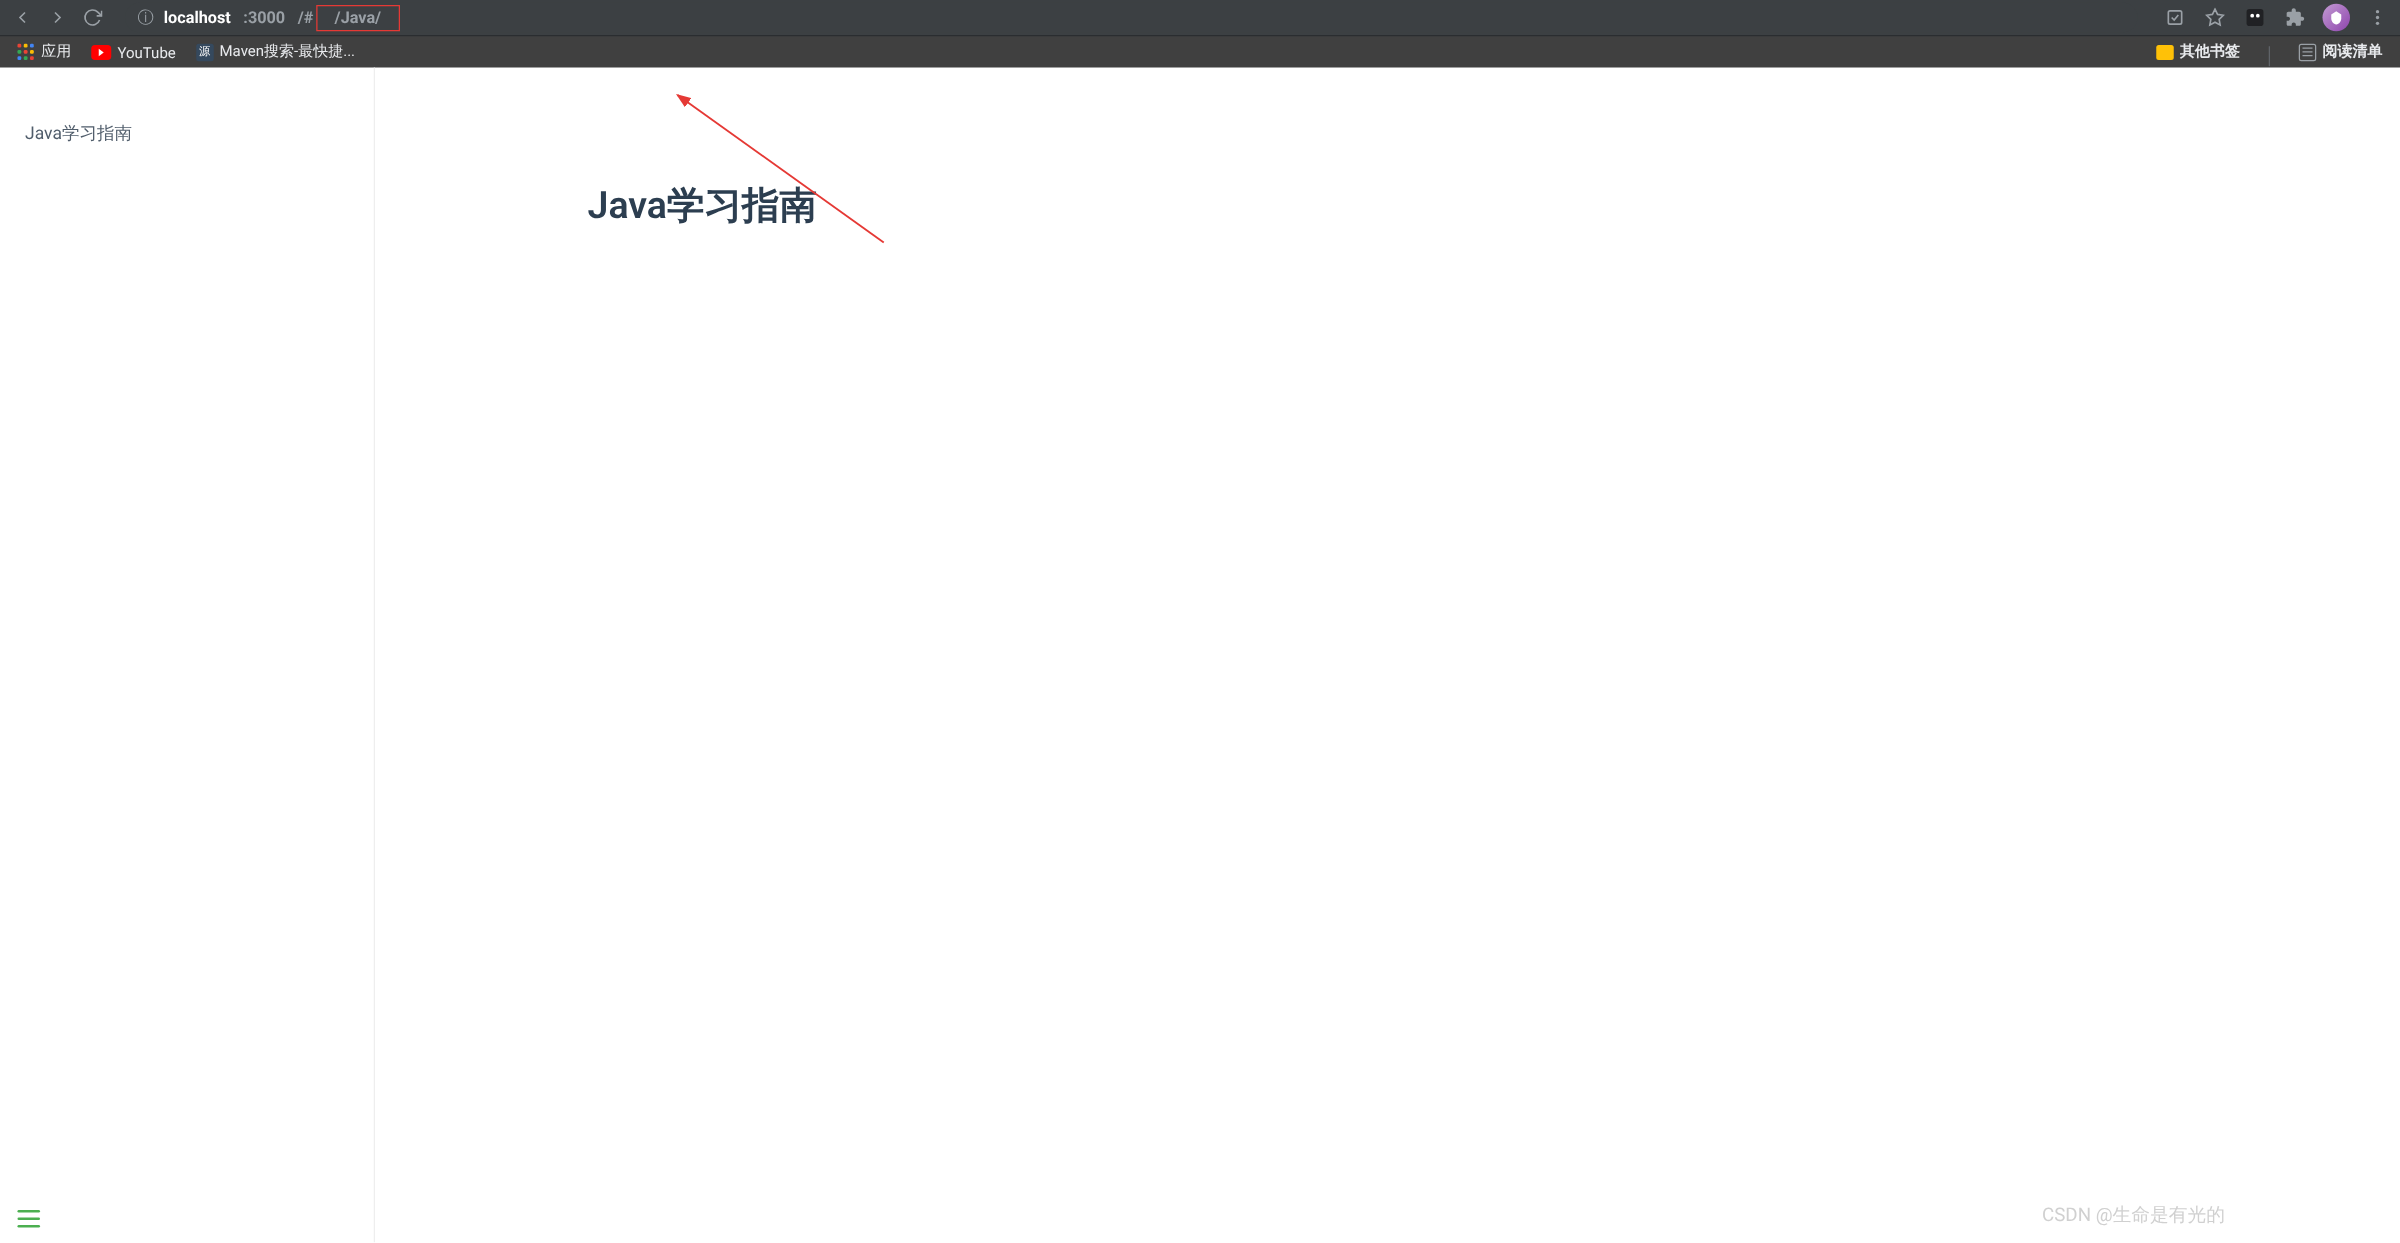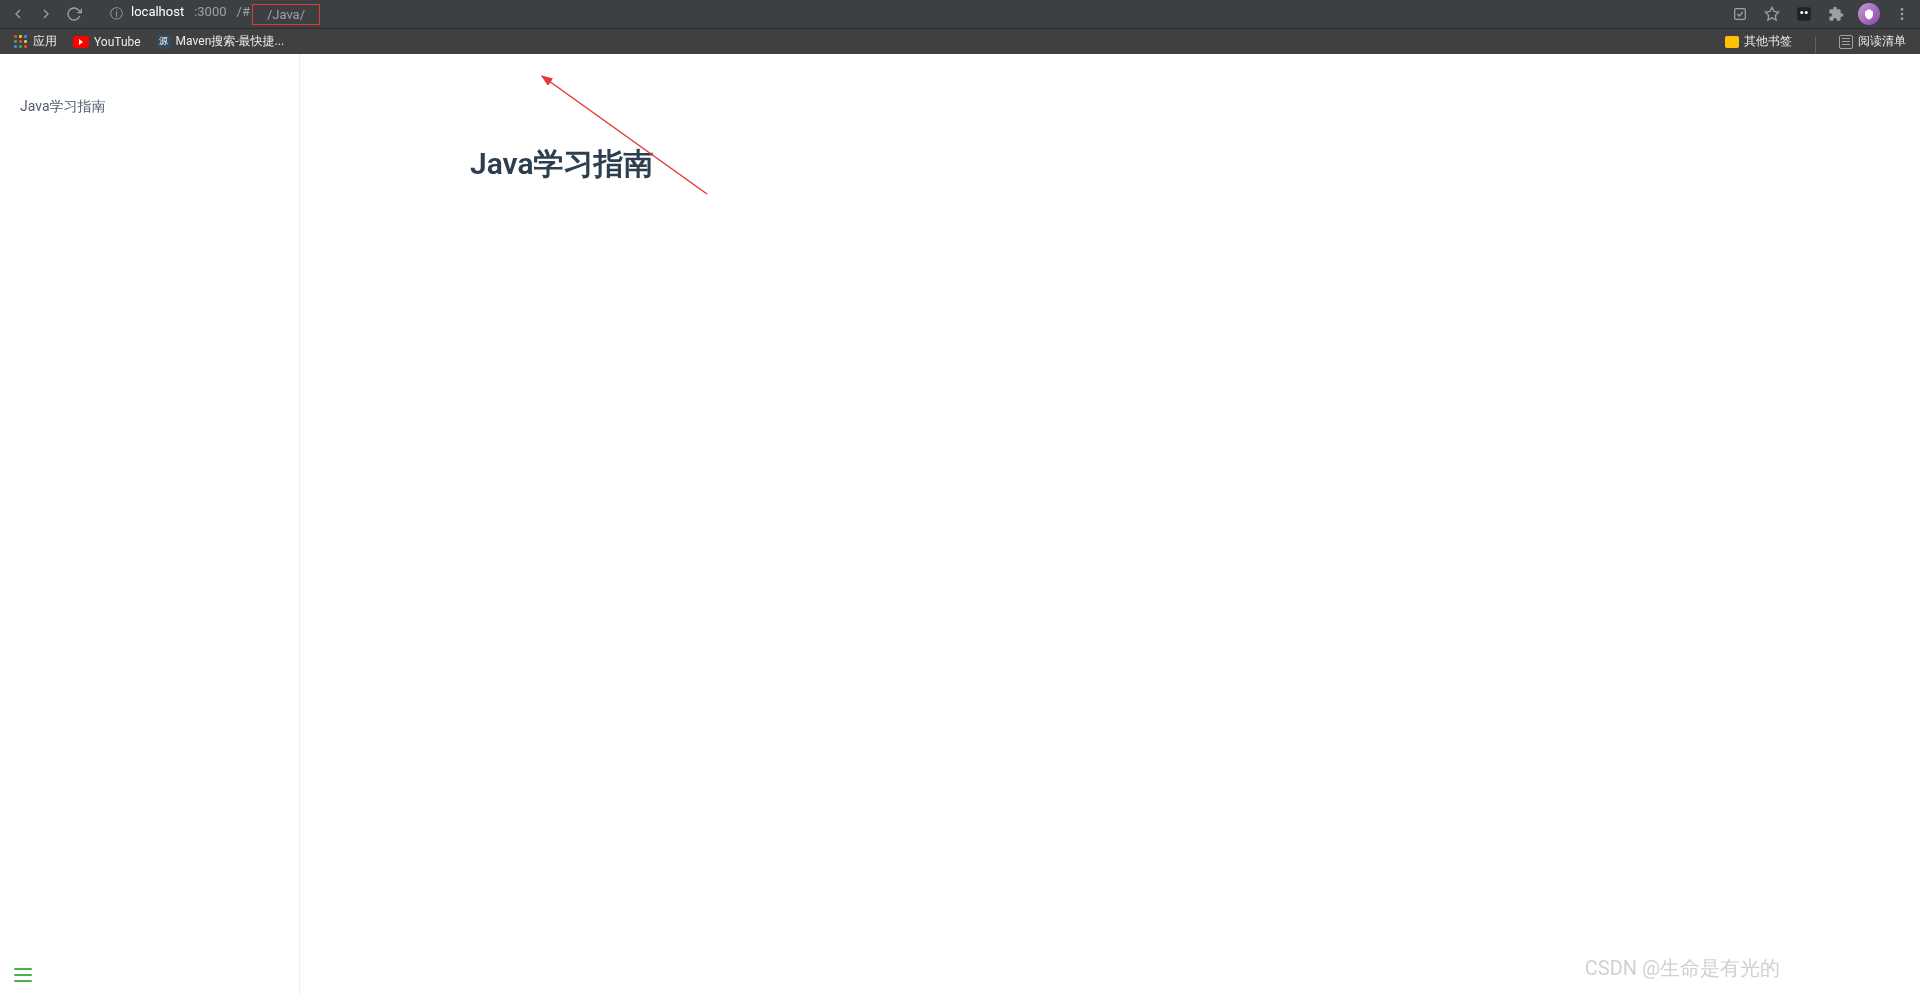--- a/index.html
+++ b/index.html
@@ -51,20 +51,22 @@
       margin-left: 8px;
       margin-right: 12px;
     }
     .info-icon {
       color: #9aa0a6;
       font-size: 13px;
     }
     .url-text {
       color: #fff;
       display: flex;
+      align-items: center;
+      font-weight: bold;
     }
     .url-dim {
       color: #9aa0a6;
       margin-left: 10px;
     }
     .url-highlight-box {
       border: 1.5px solid #e53935;
       padding: 2px 14px;
       margin-left: 2px;
     }
@@ -154,20 +156,21 @@
       font-size: 9px;
       display: flex;
       align-items: center;
       justify-content: center;
     }
     .bookmarks-right {
       margin-left: auto;
       display: flex;
       align-items: flex-end;
       gap: 17px;
+      font-weight: bold;
     }
     .folder-icon {
       width: 14px;
       height: 12px;
       background: #ffc107;
       border-radius: 2px;
       position: relative;
     }
     .readlist-icon {
       width: 14px;
@@ -241,21 +244,21 @@
       background: #4caf50;
       border-radius: 1px;
     }
     
     
     .watermark {
       position: absolute;
       bottom: 12px;
       right: 140px;
       color: #d0d0d0;
-      font-size: 20px;
+      font-size: 15px;
     }
   </style>
 </head>
 <body>
 
 <div class="browser-toolbar">
   <div class="nav-btn">
     <svg viewBox="0 0 24 24" fill="none" stroke="currentColor" stroke-width="2">
         <polyline points="15 18 9 12 15 6"></polyline>
       </svg>

